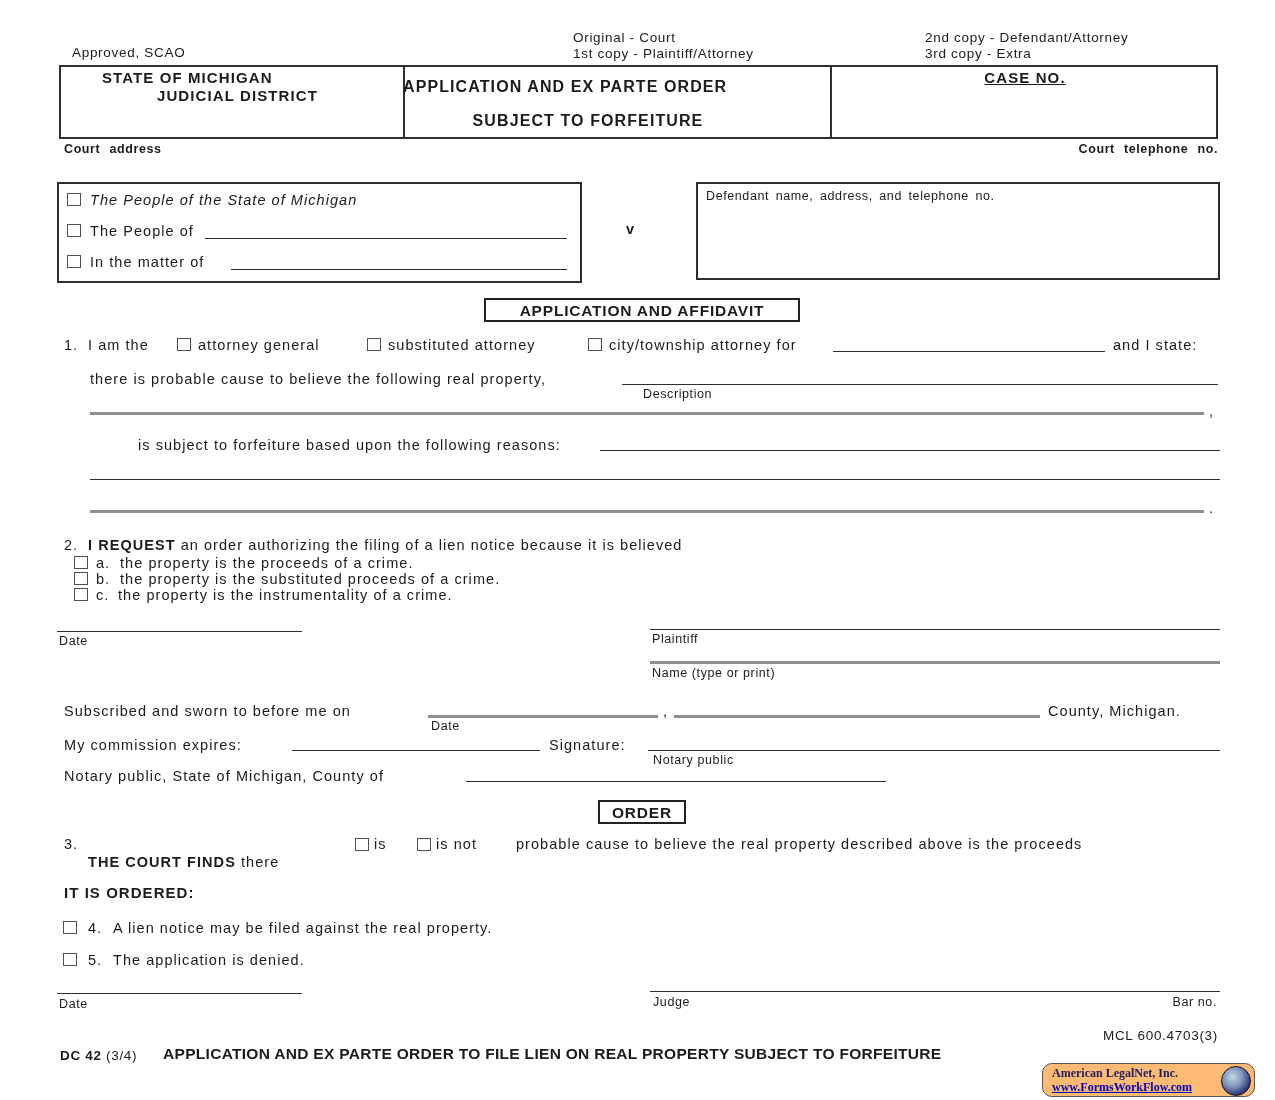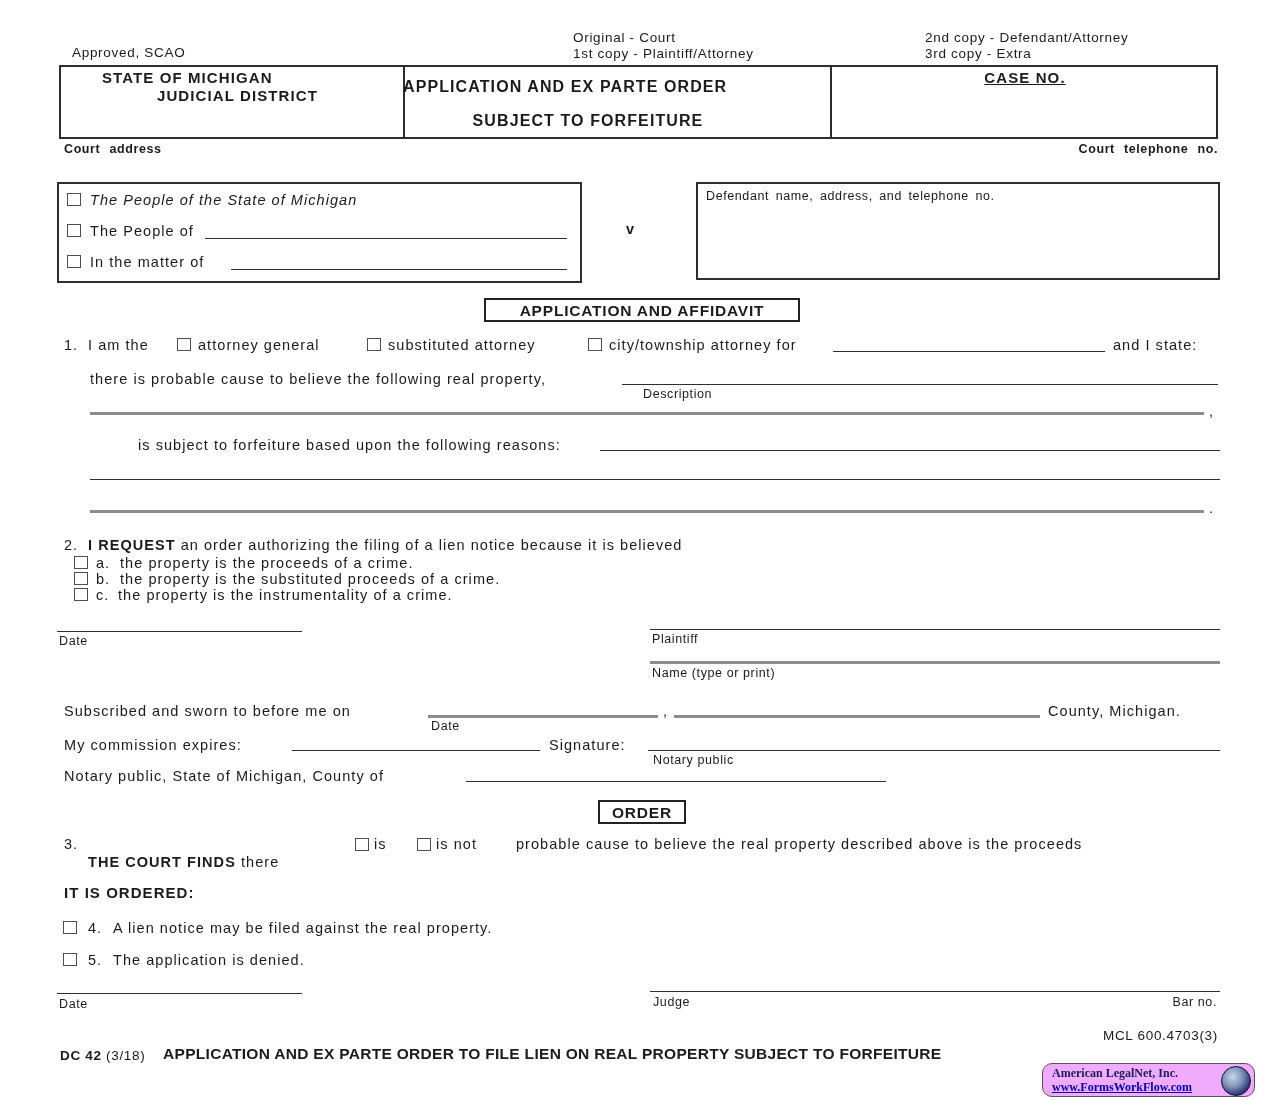--- a/index.html
+++ b/index.html
@@ -149,22 +149,22 @@
   <div class="t" style="left:113px;top:952px;">The application is denied.</div>
 
   <span class="ln" style="left:57px;top:993px;width:245px;"></span>
   <div class="sm" style="left:59px;top:997px;">Date</div>
   <span class="ln" style="left:650px;top:991px;width:570px;"></span>
   <div class="sm" style="left:653px;top:995px;">Judge</div>
   <div class="sm" style="right:58px;top:995px;">Bar no.</div>
 
   <div class="xs" style="right:57px;top:1028px;">MCL 600.4703(3)</div>
   <div class="xs b" style="left:60px;top:1048px;">DC 42</div>
-  <div class="xs" style="left:106px;top:1048px;">(3/18)</div>
+  <div class="xs" style="left:106px;top:1048px;">(3/4)</div>
   <div class="t b" style="left:163px;top:1045px;font-size:15.5px;letter-spacing:0.3px;">APPLICATION AND EX PARTE ORDER TO FILE LIEN ON REAL PROPERTY SUBJECT TO FORFEITURE</div>
 
-  <div style="position:absolute;left:1042px;top:1063px;width:213px;height:34px;border:1.5px solid #555;border-radius:10px;box-sizing:border-box;background:#f0abfc;padding-left:44px;">
+  <div style="position:absolute;left:1042px;top:1063px;width:213px;height:34px;border:1.5px solid #555;border-radius:10px;box-sizing:border-box;background:#fdba74;padding-left:44px;">
     <div class="aln-serif" style="position:absolute;left:9px;top:2px;font-size:12px;font-weight:bold;color:#1b1b5e;white-space:nowrap;">American LegalNet, Inc.</div>
     <div class="aln-serif" style="position:absolute;left:9px;top:16px;font-size:12px;font-weight:bold;color:#0000bb;text-decoration:underline;white-space:nowrap;">www.FormsWorkFlow.com</div>
     <div style="position:absolute;right:3px;top:2px;width:28px;height:28px;border-radius:50%;background:radial-gradient(circle at 38% 35%, #c7d6ea 0%, #7d94b8 40%, #37437c 68%, #13133f 100%);border:1px solid #10102e;"></div>
   </div>
 
 </div>
 
 </body></html>

